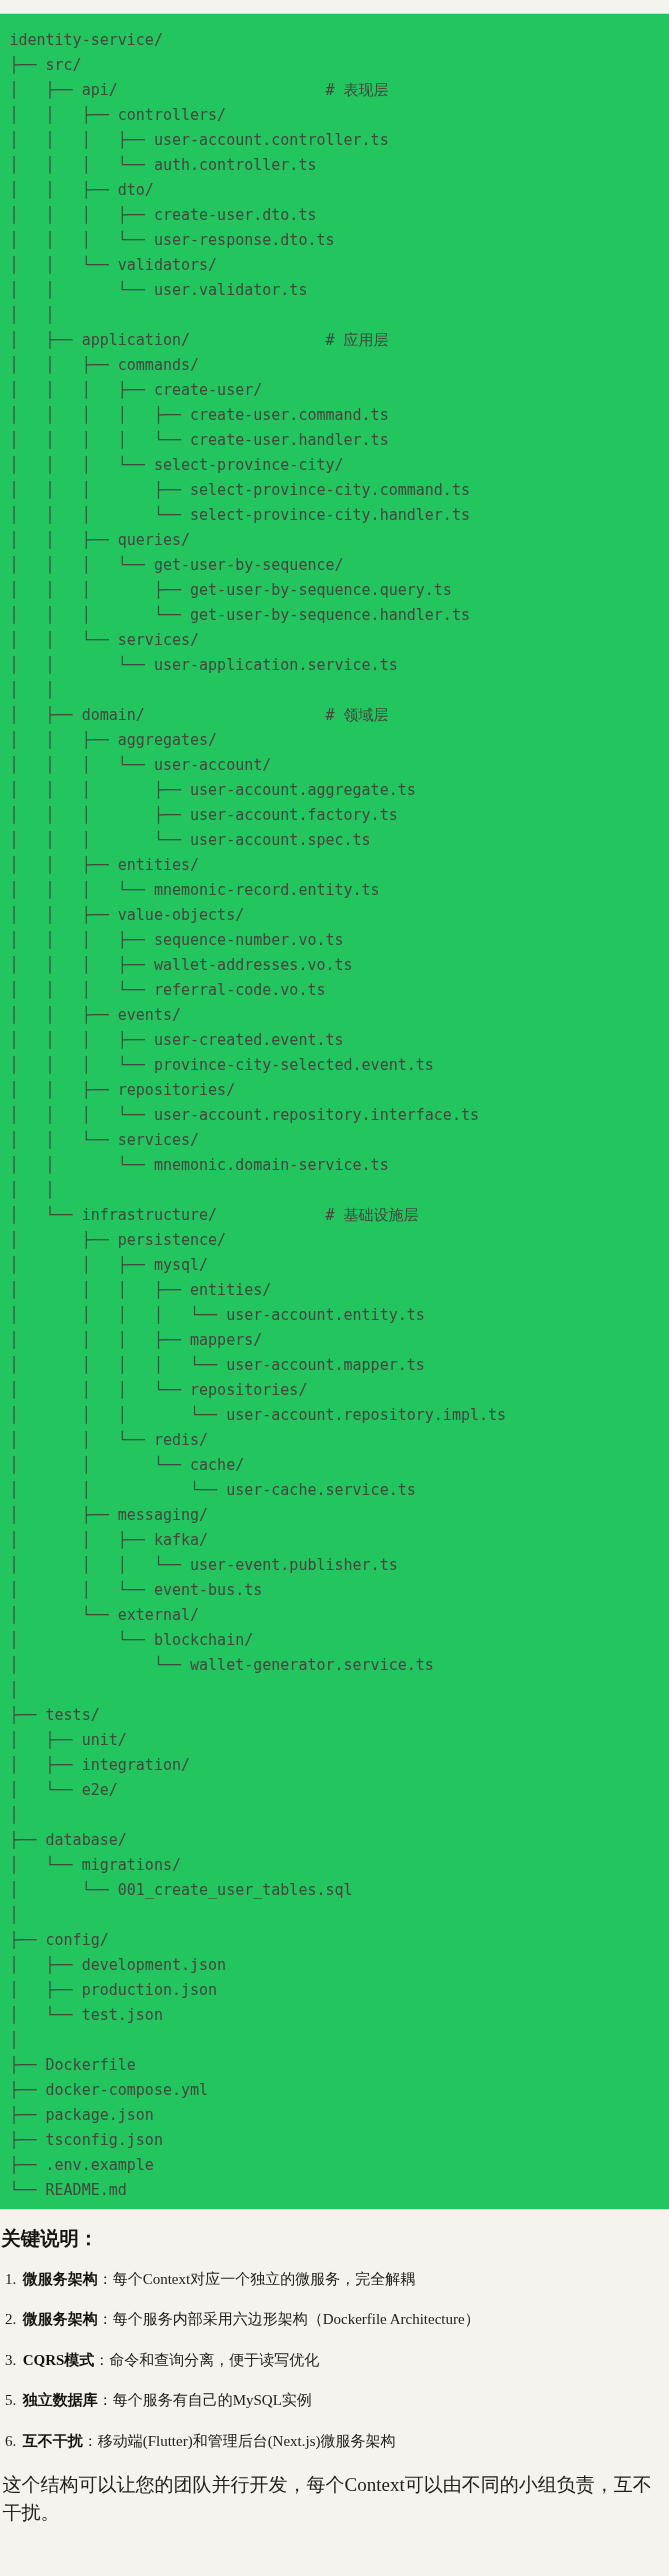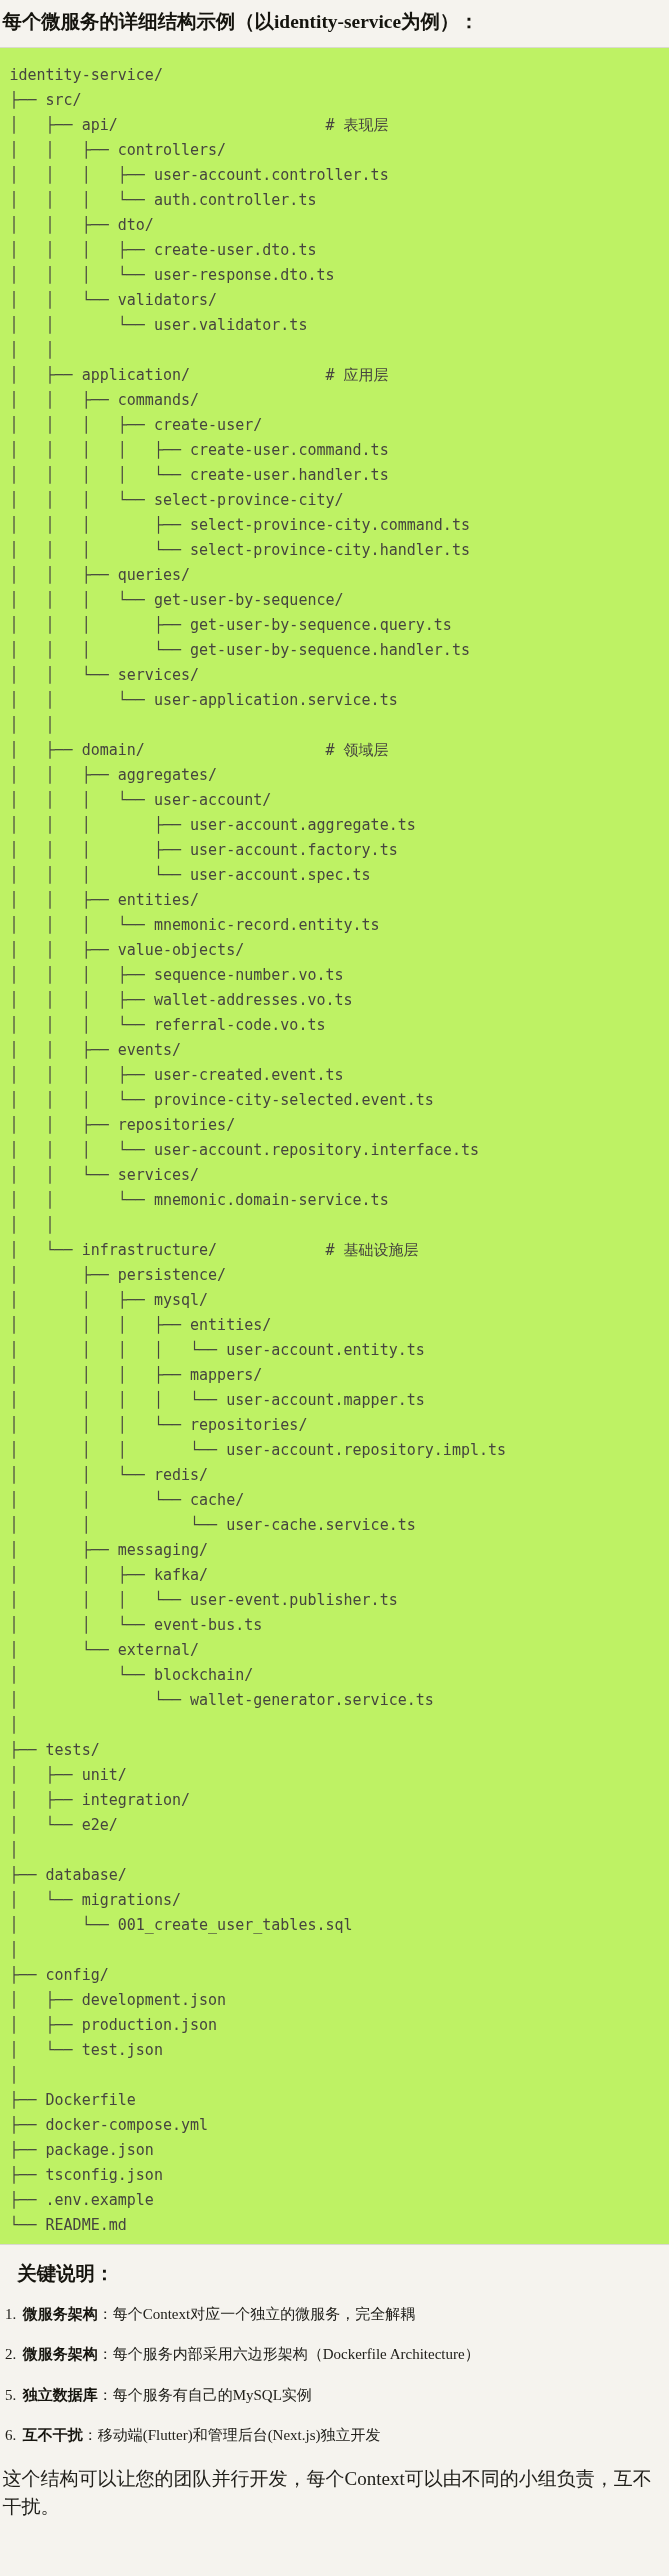--- a/index.html
+++ b/index.html
@@ -22,39 +22,38 @@
     font-size: 19.4px;
     line-height: 26px;
     font-weight: 700;
     color: #15140E;
     font-family: "Liberation Serif", "DejaVu Serif", serif;
   }
   pre.file-tree {
     margin: 12.5px 0 0 0;
     border-top: 0.6px solid #DAD8D1;
     border-bottom: 0.6px solid #DAD8D1;
-    background: #bef264;
+    background: #22c55e;
     padding: 14.4px 7.5px 6.3px 9.4px;
     font-family: "DejaVu Sans Mono", "Liberation Mono", monospace;
     font-size: 15px;
     line-height: 25px;
     color: #46453F;
     white-space: pre;
     overflow: hidden;
   }
   section.notes {
     padding: 0 7.5px 19px 1.3px;
   }
   h2.notes-title {
     margin: 15.6px 0 0 0;
     font-size: 19.4px;
     line-height: 26px;
     font-weight: 700;
     color: #15140E;
-    padding-left: 16px;
   }
   ol.notes-list {
     list-style: none;
     margin: 13px 0 0 0;
     padding: 0 0 0 3.8px;
   }
   ol.notes-list li {
     font-size: 15px;
     line-height: 28px;
     margin: 0 0 12.5px 0;
@@ -73,21 +72,20 @@
     font-size: 19px;
     line-height: 28px;
     color: #21201B;
   }
 </style>
 </head>
 <body>
 
 <div class="doc">
 
-  <h1 class="page-title">每个微服务的详细结构示例（以identity-service为例）：</h1>
 
   <pre class="file-tree">identity-service/
 ├── src/
 │   ├── api/                       # 表现层
 │   │   ├── controllers/
 │   │   │   ├── user-account.controller.ts
 │   │   │   └── auth.controller.ts
 │   │   ├── dto/
 │   │   │   ├── create-user.dto.ts
 │   │   │   └── user-response.dto.ts
@@ -170,22 +168,23 @@
 ├── .env.example
 └── README.md</pre>
 
   <section class="notes">
 
     <h2 class="notes-title">关键说明：</h2>
 
     <ol class="notes-list">
       <li><span class="num">1.</span><span class="term">微服务架构</span><span class="desc">：每个Context对应一个独立的微服务，完全解耦</span></li>
       <li><span class="num">2.</span><span class="term">微服务架构</span><span class="desc">：每个服务内部采用六边形架构（Dockerfile Architecture）</span></li>
+      <li><span class="num">3.</span><span class="term">CQRS模式</span><span class="desc">：命令和查询分离，便于读写优化</span></li>
       <li><span class="num">5.</span><span class="term">独立数据库</span><span class="desc">：每个服务有自己的MySQL实例</span></li>
-      <li><span class="num">6.</span><span class="term">互不干扰</span><span class="desc">：移动端(Flutter)和管理后台(Next.js)独立开发</span></li>
+      <li><span class="num">6.</span><span class="term">互不干扰</span><span class="desc">：移动端(Flutter)和管理后台(Next.js)微服务架构</span></li>
     </ol>
 
     <p class="closing">这个结构可以让您的团队并行开发，每个Context可以由不同的小组负责，互不干扰。</p>
 
   </section>
 
 </div>
 
 
 </body></html>

